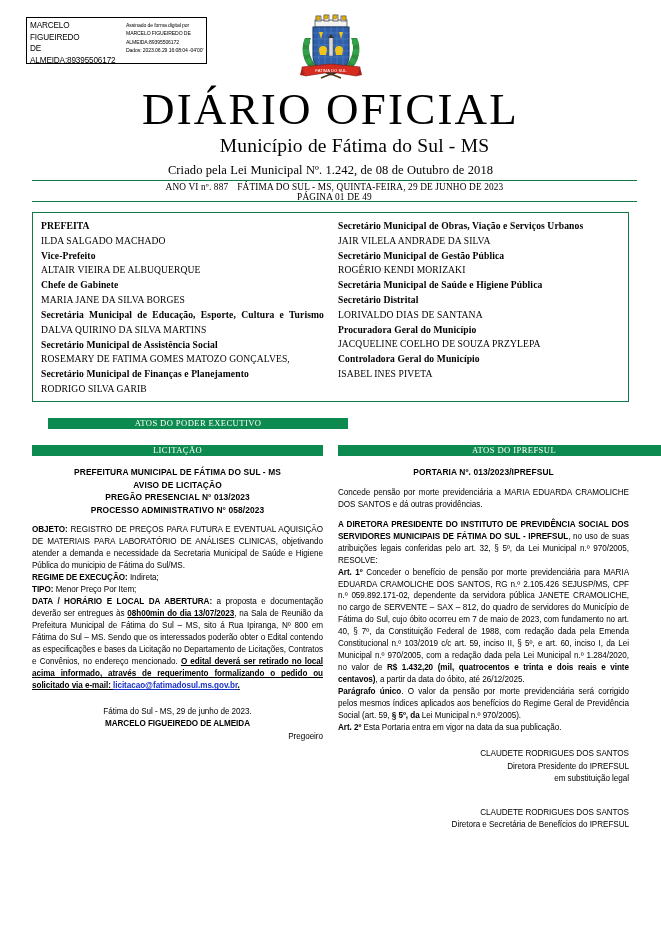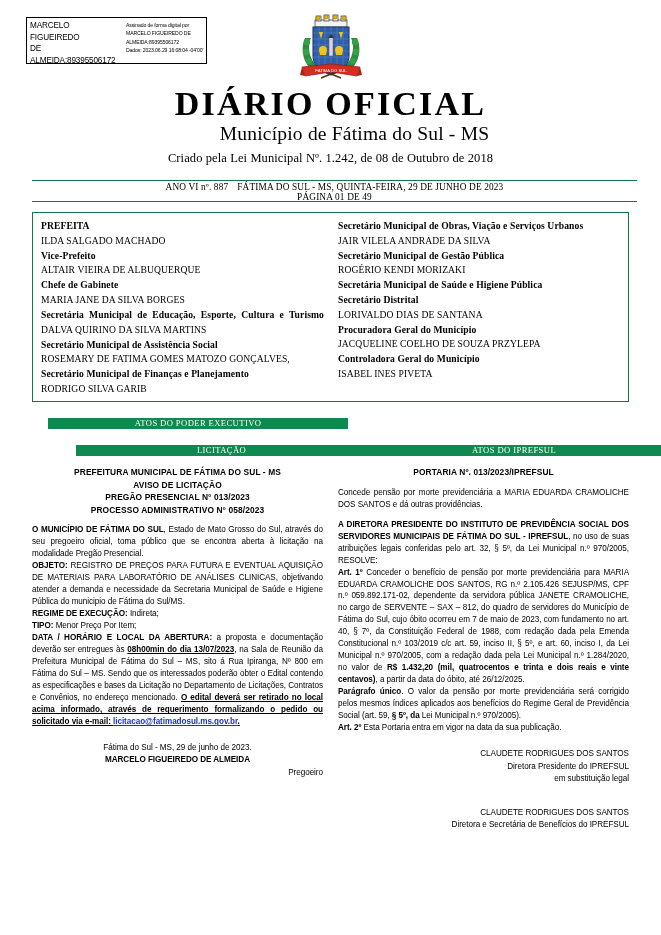--- a/index.html
+++ b/index.html
@@ -70,24 +70,24 @@
   
   .masthead {
     position: absolute;
     left: 0;
     top: 86px;
     width: 661px;
     text-align: center;
   }
   .doc-title {
     font-family: "Liberation Serif", serif;
-    font-size: 34px;
+    font-size: 45px;
     letter-spacing: 2.2px;
     line-height: 1.06;
-    font-weight: 700;
+    font-weight: 400;
   }
   .doc-sub {
     font-family: "Liberation Serif", serif;
     font-size: 19.5px;
     letter-spacing: 0.2px;
     margin-top: 1px;
     padding-left: 48px;
   }
   .doc-law {
     font-family: "Liberation Serif", serif;
@@ -167,21 +167,21 @@
     background: #0d8a4f;
     color: #ffffff;
     font-family: "Liberation Serif", serif;
     font-size: 8.6px;
     letter-spacing: 0.4px;
     text-align: center;
     line-height: 11px;
     height: 11px;
   }
   #bar-executivo { left: 48px; top: 418px; width: 300px; }
-  #bar-licitacao { left: 32px; top: 445px; width: 291px; margin-left: 44px; }
+  #bar-licitacao { left: 32px; top: 445px; width: 291px; }
   #bar-iprefsul  { left: 338px; top: 445px; width: 352px; }
 
   
   .col {
     position: absolute;
     top: 466px;
     font-family: "Liberation Sans", sans-serif;
     font-size: 8.15px;
     line-height: 1.47;
     text-align: justify;
@@ -343,21 +343,20 @@
 <div class="bar" id="bar-iprefsul">ATOS DO IPREFSUL</div>
 
 <div class="col" id="col-left">
   <div class="head-block">
     <div>PREFEITURA MUNICIPAL DE FÁTIMA DO SUL - MS</div>
     <div>AVISO DE LICITAÇÃO</div>
     <div>PREGÃO PRESENCIAL N° 013/2023</div>
     <div>PROCESSO ADMINISTRATIVO N° 058/2023</div>
   </div>
   <div class="spacer-sm"></div>
-  <p><span class="b">O MUNICÍPIO DE FÁTIMA DO SUL</span><span>, Estado de Mato Grosso do Sul, através do seu pregoeiro oficial, toma público que se encontra aberta à licitação na modalidade Pregão Presencial.</span></p>
   <p><span class="b">OBJETO:</span><span> REGISTRO DE PREÇOS PARA FUTURA E EVENTUAL AQUISIÇÃO DE MATERIAIS PARA LABORATÓRIO DE ANÁLISES CLINICAS, objetivando atender a demanda e necessidade da Secretaria Municipal de Saúde e Higiene Pública do municipio de Fátima do Sul/MS.</span></p>
   <p><span class="b">REGIME DE EXECUÇÃO:</span><span> Indireta;</span></p>
   <p><span class="b">TIPO:</span><span> Menor Preço Por Item;</span></p>
   <p><span class="b">DATA / HORÁRIO E LOCAL DA ABERTURA:</span><span> a proposta e documentação deverão ser entregues às </span><span class="bu">08h00min do dia 13/07/2023</span><span>, na Sala de Reunião da Prefeitura Municipal de Fátima do Sul – MS, sito á Rua Ipiranga, Nº 800 em Fátima do Sul – MS. Sendo que os interessados poderão obter o Edital contendo as especificações e bases da Licitação no Departamento de Licitações, Contratos e Convênios, no endereço mencionado. </span><span class="bu">O edital deverá ser retirado no local acima informado, através de requerimento formalizando o pedido ou solicitado via e-mail: </span><a class="mail" href="#">licitacao@fatimadosul.ms.gov.br</a><span class="bu">.</span></p>
   <div class="spacer-md"></div>
   <div class="sign-block">
     <div>Fátima do Sul - MS, 29 de junho de 2023.</div>
     <div class="b">MARCELO FIGUEIREDO DE ALMEIDA</div>
     <div class="sign-right">Pregoeiro</div>
   </div>

